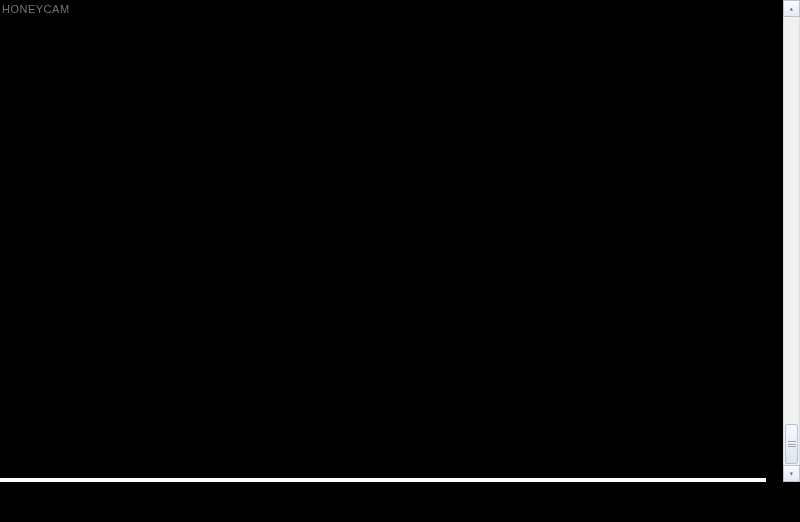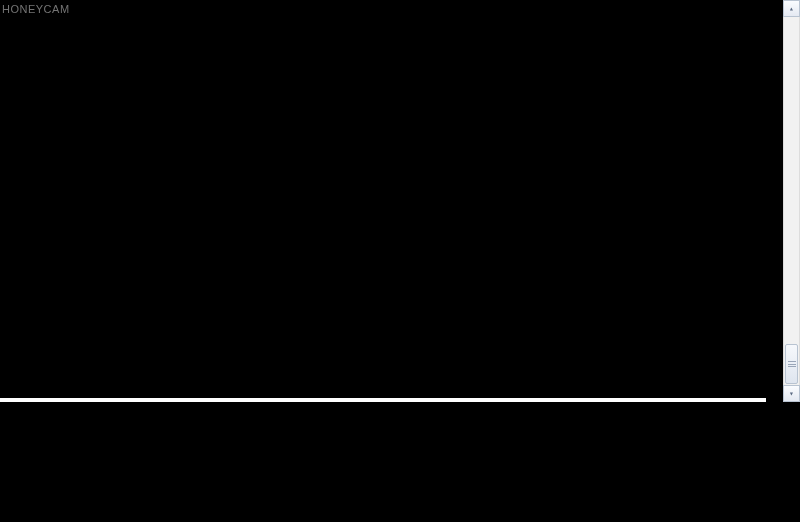--- a/index.html
+++ b/index.html
@@ -6,21 +6,21 @@
     html, body {
       width: 800px;
       height: 522px;
       overflow: hidden;
       font-family: "Courier New", monospace;
       background: #000;
     }
     .window {
       position: relative;
       width: 800px;
-      height: 402px;
+      height: 482px;
       background: #f97316;
       display: flex;
     }
     .terminal-area {
       flex: 1;
       background: #000;
       position: relative;
       overflow: hidden;
     }
     .watermark {

